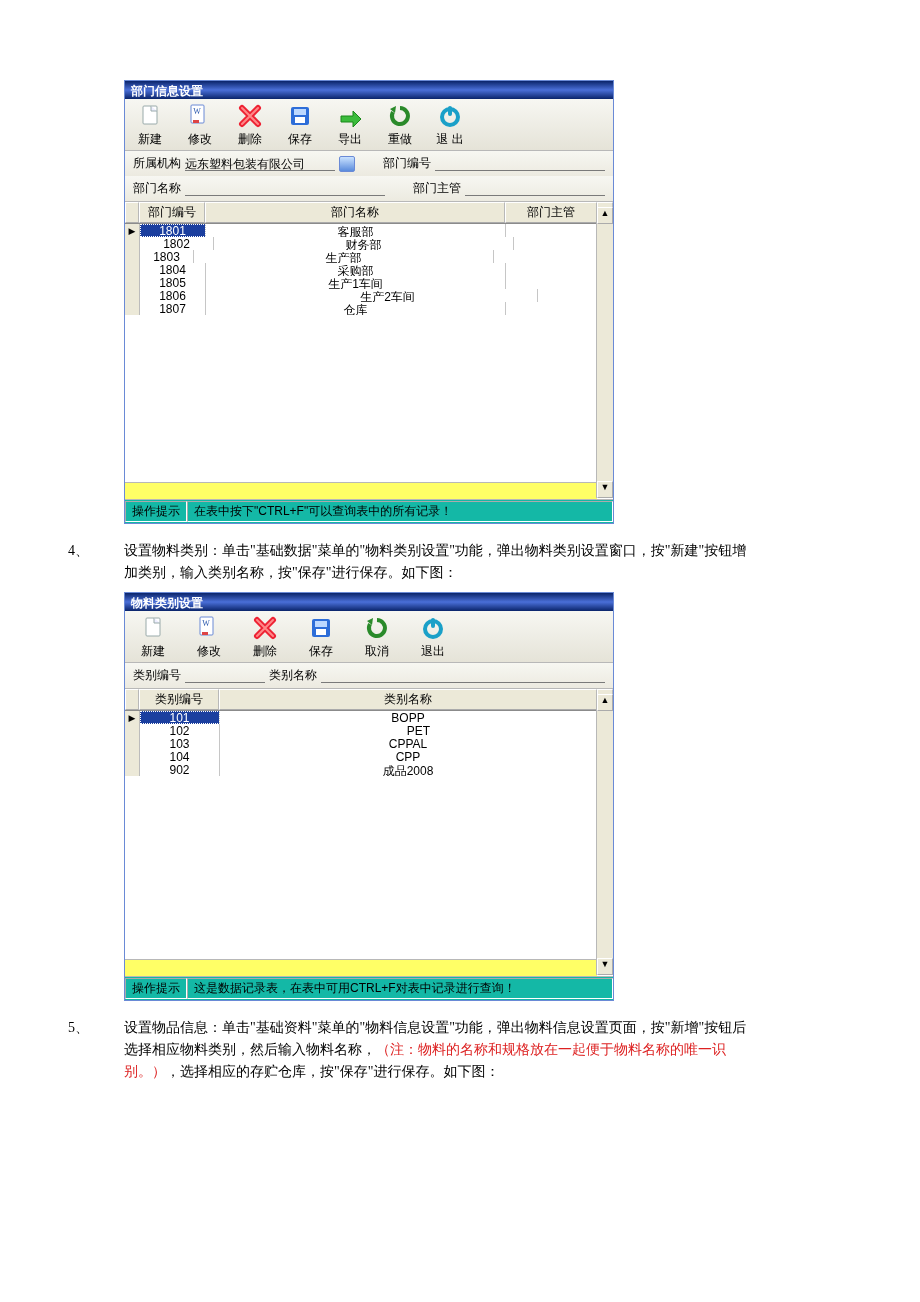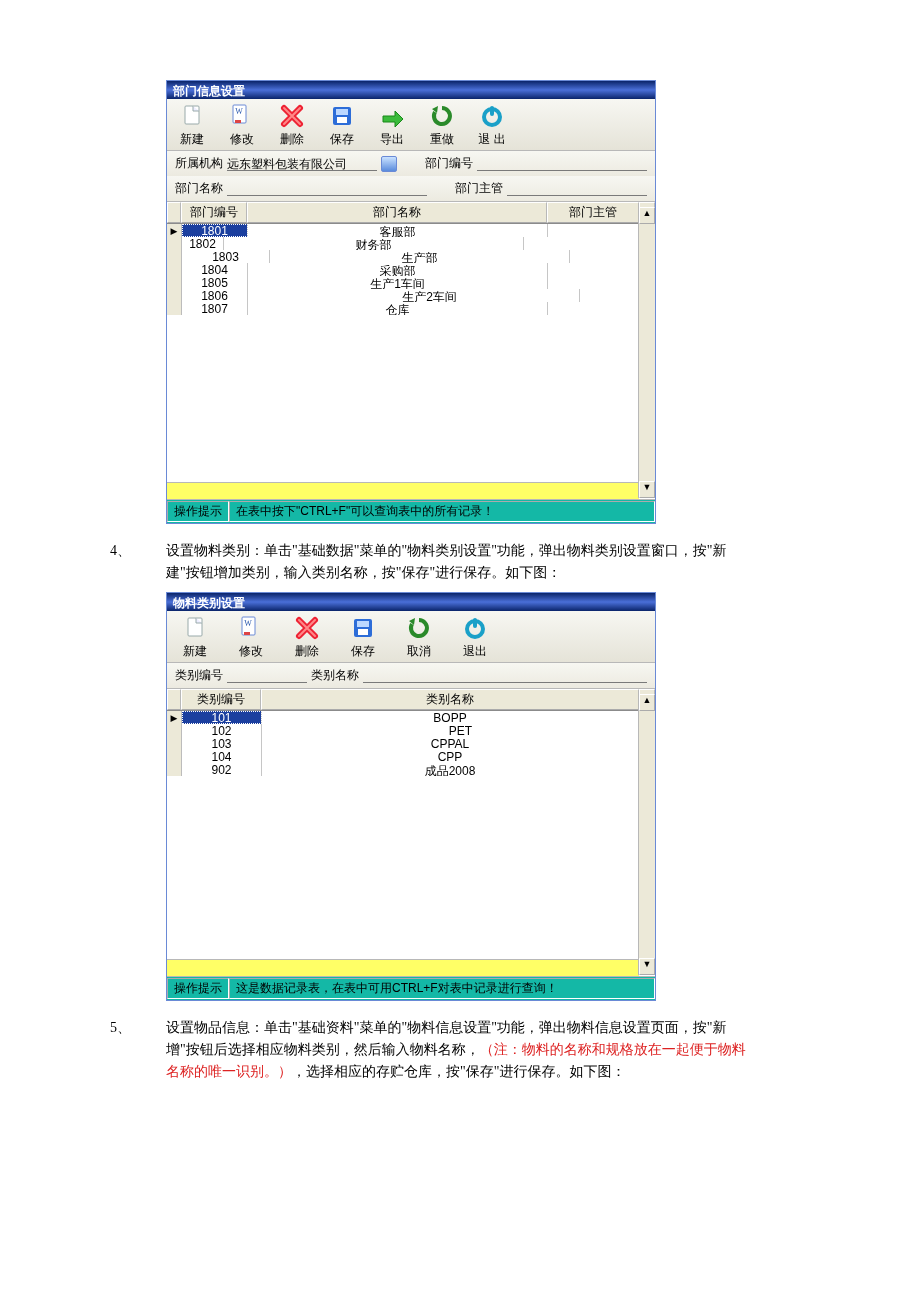--- a/index.html
+++ b/index.html
@@ -4,21 +4,21 @@
 <style>
   body {
     margin: 0;
     background: #fff;
     font-family: "SimSun", "Songti SC", serif;
     font-size: 14px;
     color: #000;
     width: 920px;
   }
   .page {
-    padding: 80px 170px 80px 110px;
+    padding: 80px 170px 80px 68px;
   }
 
   
   .window {
     width: 488px;
     border: 1px solid #6a8ad6;
     margin-left: 56px;
     background: #fff;
   }
   .titlebar {
@@ -282,27 +282,27 @@
 
   <div class="gridbody" id="grid1">
         <div class="gridrow">
           <div class="marker">▶</div>
           <div class="cell sel" style="width: 66px;">1801</div>
           <div class="cell" style="width: 300px;">客服部</div>
           <div class="cell" style="flex: 1 1 0%; margin-right: 16px;"></div>
         </div>
         <div class="gridrow">
           <div class="marker"></div>
-          <div class="cell" style="width: 42px;">1802</div>
+          <div class="cell" style="width: 74px;">1802</div>
           <div class="cell" style="width: 300px;">财务部</div>
           <div class="cell" style="flex: 1 1 0%; margin-right: 16px;"></div>
         </div>
         <div class="gridrow">
           <div class="marker"></div>
-          <div class="cell" style="width: 88px;">1803</div>
+          <div class="cell" style="width: 54px;">1803</div>
           <div class="cell" style="width: 300px;">生产部</div>
           <div class="cell" style="flex: 1 1 0%; margin-right: 16px;"></div>
         </div>
         <div class="gridrow">
           <div class="marker"></div>
           <div class="cell" style="width: 66px;">1804</div>
           <div class="cell" style="width: 300px;">采购部</div>
           <div class="cell" style="flex: 1 1 0%; margin-right: 16px;"></div>
         </div>
         <div class="gridrow">

